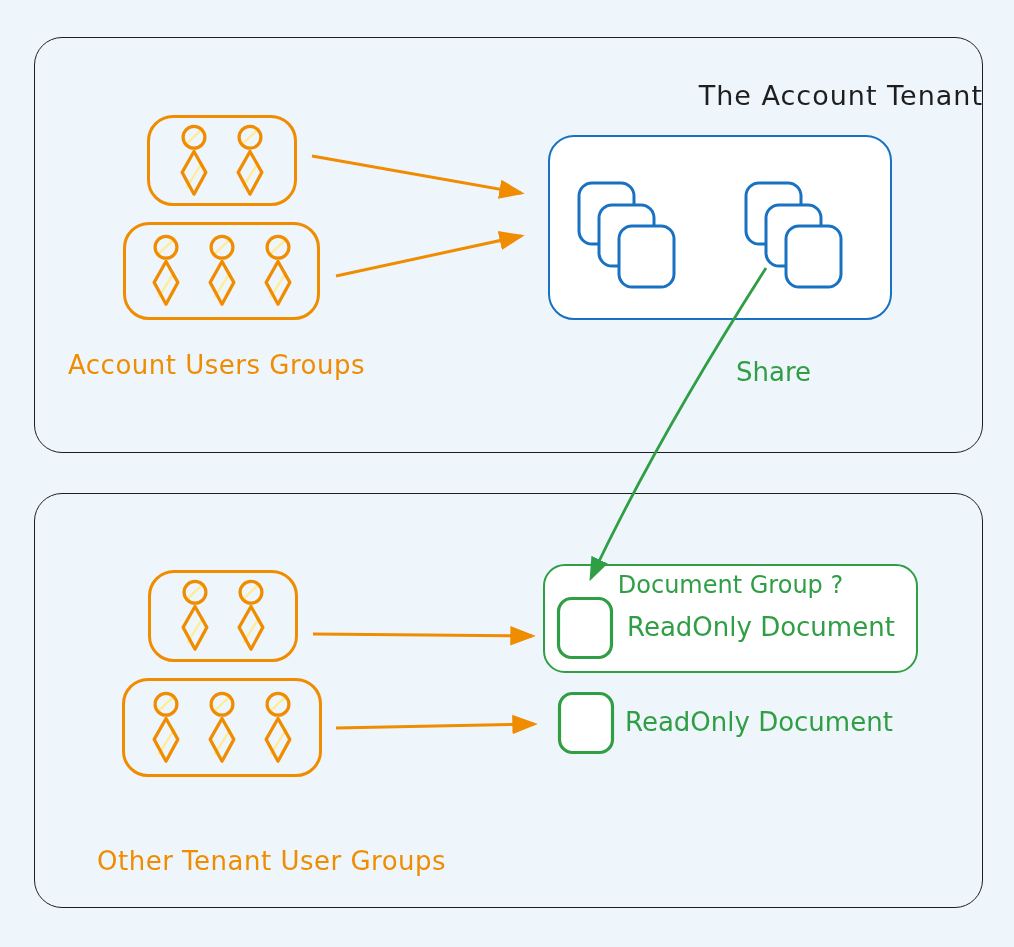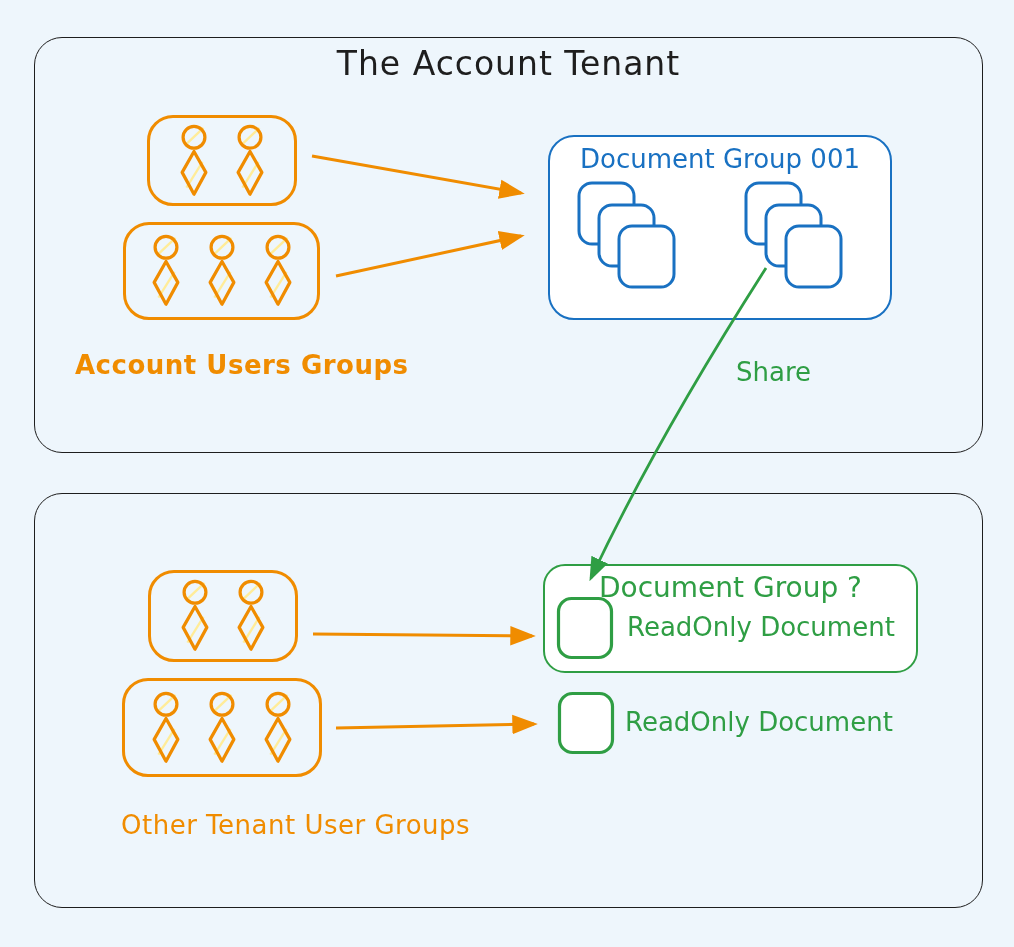--- a/index.html
+++ b/index.html
@@ -14,25 +14,26 @@
   .abs { position: absolute; }
   .tenant-box {
     position: absolute;
     box-sizing: border-box;
     border: 1.6px solid var(--ink, #1e1e1e);
     border-radius: 28px;
     background: transparent;
   }
   .tenant-title {
     position: absolute;
-    text-align: center;
-    font-size: 33px;
+    text-align: right;
+    font-size: 27px;
     color: var(--ink, #1e1e1e);
     letter-spacing: 1px;
     white-space: nowrap;
+    margin-top: 36px;
   }
   .user-group {
     position: absolute;
     box-sizing: border-box;
     border: 3px solid var(--orange, #f08c00);
     border-radius: 26px;
     display: flex;
     align-items: center;
     justify-content: center;
     gap: 16px;
@@ -70,21 +71,21 @@
     position: absolute;
     color: var(--green, #2f9e44);
     font-size: 26px;
     white-space: nowrap;
   }
   .green-title {
     position: absolute;
     left: 0; right: 0; top: 5px;
     text-align: center;
     color: var(--green, #2f9e44);
-    font-size: 28px;
+    font-size: 24px;
     white-space: nowrap;
   }
   svg.layer {
     position: absolute;
     left: 0; top: 0;
     pointer-events: none;
   }
   .icon-defs { position: absolute; width: 0; height: 0; overflow: hidden; }
 </style>
 </head>
@@ -128,24 +129,23 @@
         <use href="#sym-user"></use>
       </svg>
     <svg width="40" height="74" viewBox="0 0 42 78">
         <use href="#sym-user"></use>
       </svg>
     <svg width="40" height="74" viewBox="0 0 42 78">
         <use href="#sym-user"></use>
       </svg>
   </div>
 
-  <div class="label-orange" style="left:75px; top:350px;font-weight:bold;">Account Users Groups</div>
+  <div class="label-orange" style="left:68px; top:350px;">Account Users Groups</div>
 
   <div class="doc-group-blue" style="left:548px; top:135px; width:344px; height:185px;">
-    <div class="box-title">Document Group 001</div>
     <svg class="abs" style="left:27px; top:44px;" width="100" height="108" viewBox="0 0 100 108">
         <use href="#sym-docstack"></use>
       </svg>
     <svg class="abs" style="left:194px; top:44px;" width="100" height="108" viewBox="0 0 100 108">
         <use href="#sym-docstack"></use>
       </svg>
   </div>
 
   <div class="green-text" style="left:736px; top:357px;text-align:center;">Share</div>
 
@@ -165,21 +165,21 @@
         <use href="#sym-user"></use>
       </svg>
     <svg width="40" height="74" viewBox="0 0 42 78">
         <use href="#sym-user"></use>
       </svg>
     <svg width="40" height="74" viewBox="0 0 42 78">
         <use href="#sym-user"></use>
       </svg>
   </div>
 
-  <div class="label-orange" style="left:97px; top:810px;margin-left:24px;">Other Tenant User Groups</div>
+  <div class="label-orange" style="left:97px; top:846px;">Other Tenant User Groups</div>
 
   <div class="doc-group-green" style="left:543px; top:564px; width:375px; height:109px;">
     <div class="green-title">Document Group ?</div>
     <svg class="abs" style="left:11px; top:30px;" width="58" height="64" viewBox="0 0 58 64">
         <use href="#sym-doc"></use>
       </svg>
     <div class="green-text" style="left:82px; top:46px;">ReadOnly Document</div>
   </div>
 
   <svg class="abs" style="left:557px; top:691px;" width="58" height="64" viewBox="0 0 58 64">

